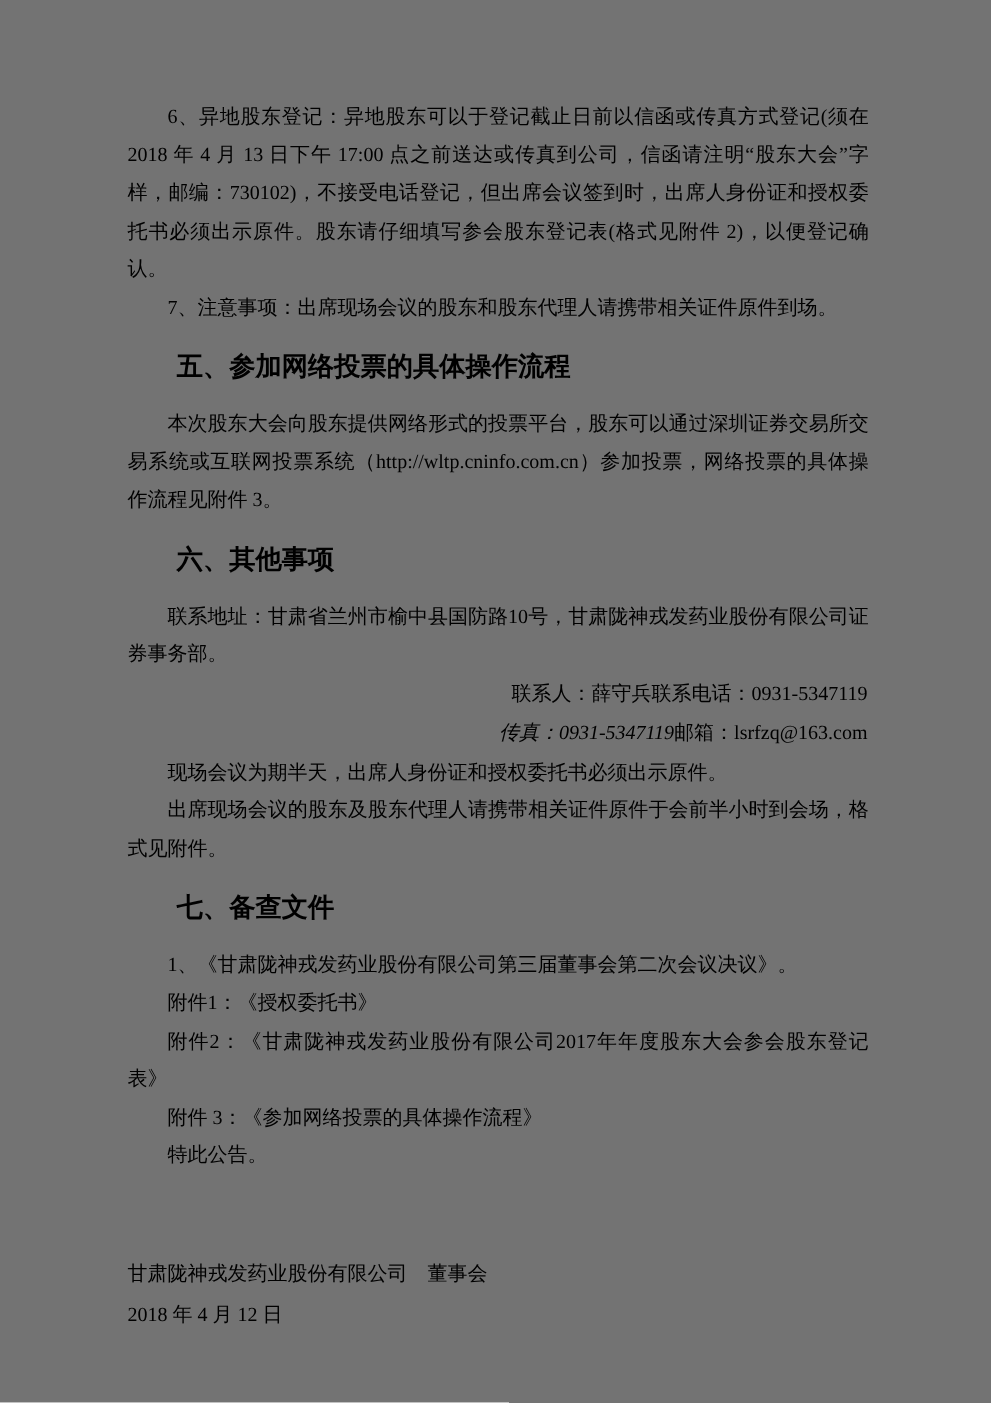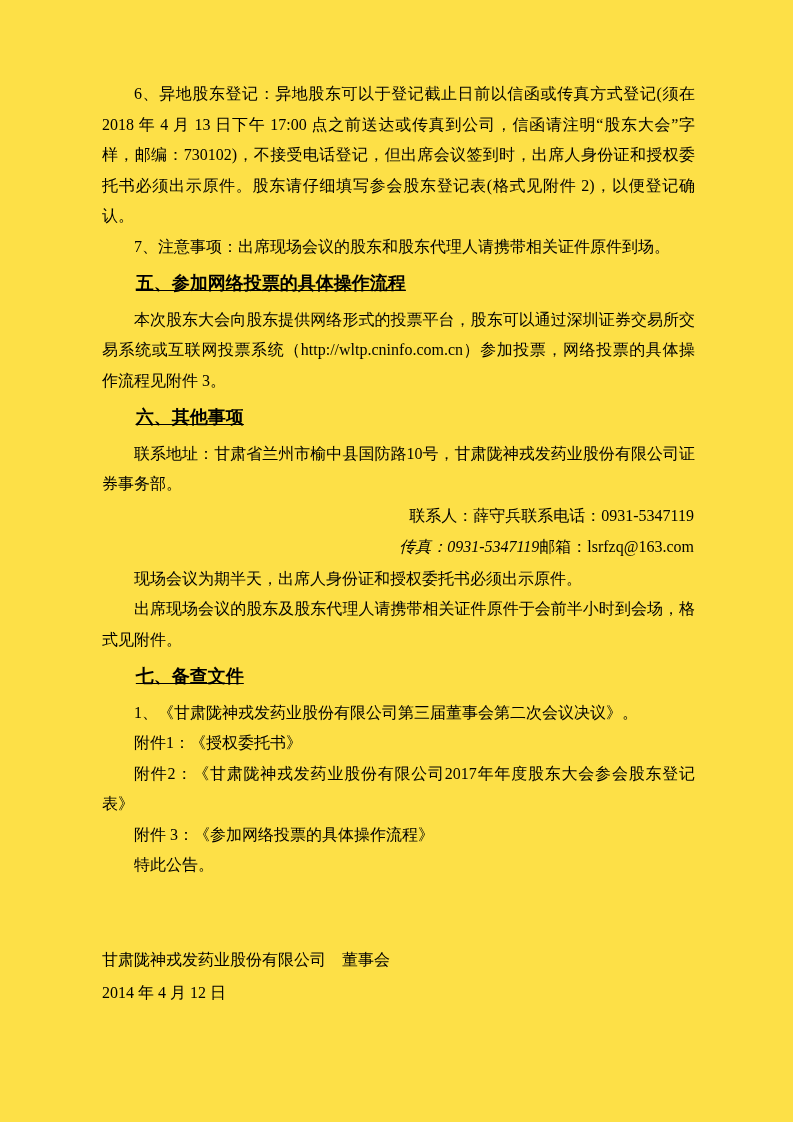--- a/index.html
+++ b/index.html
@@ -6,45 +6,44 @@
   html, body {
     margin: 0;
     padding: 0;
     background: #ffffff;
   }
   .page {
     position: relative;
     width: 793px;
     height: 1122px;
     margin: 0 auto;
-    background: #fde047;
+    background: #737373;
     overflow: hidden;
     box-sizing: border-box;
     font-family: "Liberation Serif", "DejaVu Serif", serif;
     color: #000000;
   }
   .content {
     box-sizing: border-box;
     padding: 79px 98px 0 102px;
     font-size: 16px;
     line-height: 30.5px;
     text-align: justify;
   }
   .para {
     margin: 0;
     text-indent: 2em;
     text-align: justify;
   }
   .heading {
-    margin: 6px 0;
-    font-size: 18px;
+    margin: 16px 0;
+    font-size: 21px;
     font-weight: 700;
     text-indent: 1.88em;
     line-height: 30.5px;
-    text-decoration: underline;
   }
   .two-col {
     margin: 1px;
     text-indent: 2em;
     text-align: right;
   }
   .col-l {
     display: inline-block;
     text-indent: 0;
   }
@@ -97,17 +96,17 @@
     <p class="para">附件1：《授权委托书》</p>
 
     <p class="para">附件2：《甘肃陇神戎发药业股份有限公司2017年年度股东大会参会股东登记表》</p>
 
     <p class="para">附件 3：《参加网络投票的具体操作流程》</p>
 
     <p class="para">特此公告。</p>
 
     <div class="signature">
       <p>甘肃陇神戎发药业股份有限公司　董事会</p>
-      <p>2014 年 4 月 12 日</p>
+      <p>2018 年 4 月 12 日</p>
     </div>
 
   </main>
 </div>
 
 </body></html>

